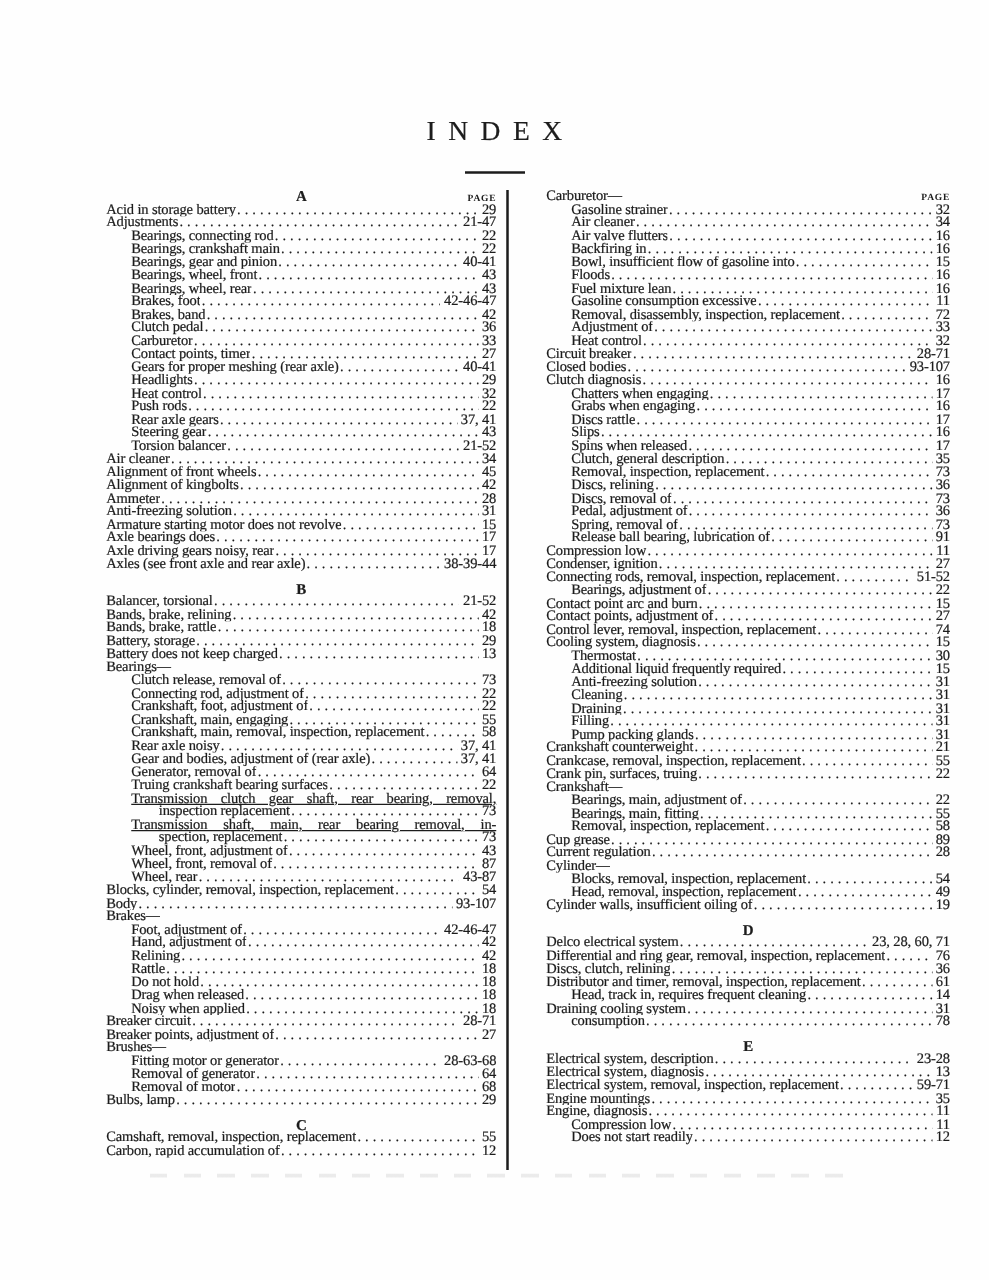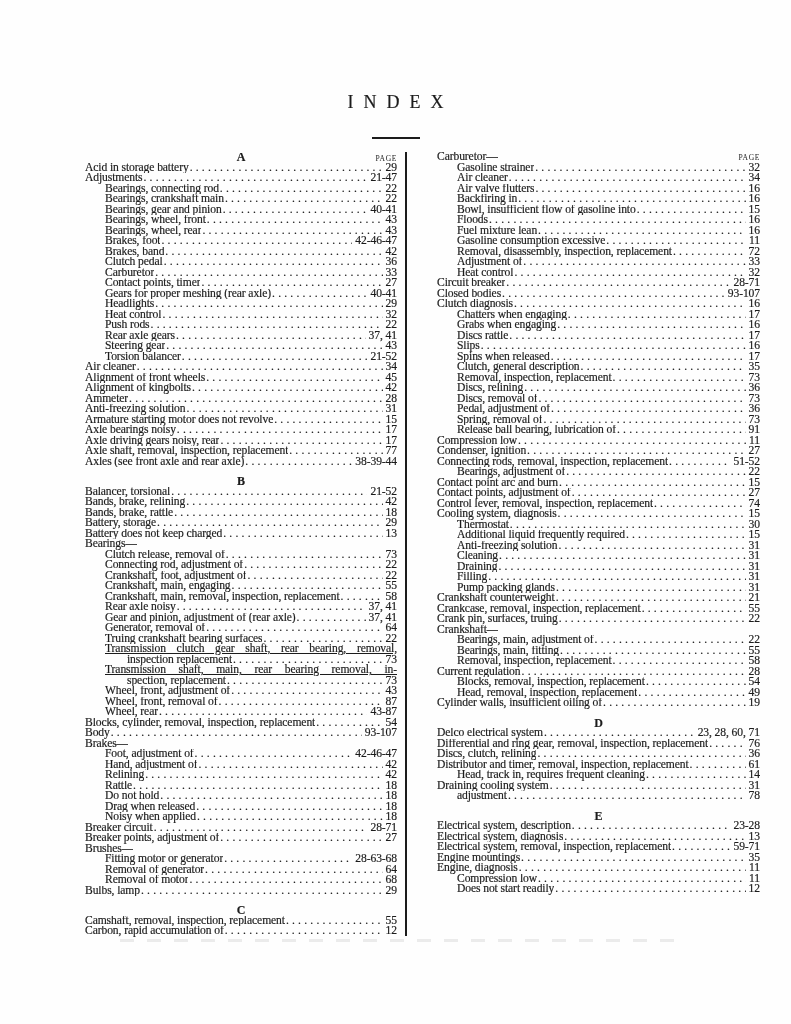--- a/index.html
+++ b/index.html
@@ -3,34 +3,34 @@
 <meta charset="utf-8">
 <style>
   html,body{margin:0;padding:0;background:#ffffff;}
   .sheet{
     position:relative;width:791px;height:1024px;background:#fefefe;overflow:hidden;
     font-family:"Liberation Serif","DejaVu Serif",serif;color:#1c1c1c;
     -webkit-text-stroke:0.18px #1c1c1c;
   }
   .title{
     position:absolute;top:92px;left:0;right:0;text-align:center;
-    font-size:18px;letter-spacing:10px;text-indent:10px;font-weight:normal;
+    font-size:22px;letter-spacing:10px;text-indent:10px;font-weight:normal;
   }
   .title-rule{position:absolute;top:137px;left:372px;width:48px;height:2px;background:#1c1c1c;}
   .divider{position:absolute;left:405px;top:152px;width:2px;height:784px;background:#1c1c1c;}
   .col{position:absolute;top:152px;font-size:11.6px;line-height:10.5px;letter-spacing:-0.1px;}
   #col-left{left:85px;width:312px;}
   #col-right{left:437px;width:323px;}
   .section-header{
     position:relative;display:block;text-align:center;height:10.5px;
     font-weight:bold;font-size:12px;margin-top:9px;
   }
   .section-header.first{margin-top:0;}
   .page-label{
-    font-size:7.6px;letter-spacing:0.6px;font-weight:normal;-webkit-text-stroke:0 transparent;
+    font-size:7.6px;letter-spacing:0.6px;font-weight:bold;-webkit-text-stroke:0 transparent;
   }
   .section-header .page-label{position:absolute;right:0;top:2px;}
   .row{display:flex;align-items:baseline;height:10.5px;}
   .row.i1{padding-left:20px;}
   .row.i2{padding-left:42px;}
   .row.justify{display:block;text-align:justify;text-align-last:justify;white-space:normal;text-decoration:underline;}
   .label{white-space:nowrap;flex:0 1 auto;min-width:0;overflow:hidden;}
   .dots{flex:1 1 0;min-width:0;overflow:hidden;white-space:nowrap;margin:0 3px 0 1px;letter-spacing:3.2px;}
   .dots::after{content:"....................................................................................................";}
   .page{white-space:nowrap;flex:0 0 auto;}
@@ -169,35 +169,30 @@
         <span class="label">Anti-freezing solution</span>
         <span class="dots"></span>
         <span class="page">31</span>
       </div>
       <div class="row">
         <span class="label">Armature starting motor does not revolve</span>
         <span class="dots"></span>
         <span class="page">15</span>
       </div>
       <div class="row">
-        <span class="label">Axle bearings noisy</span>
+        <span class="label">Axle bearings does</span>
         <span class="dots"></span>
         <span class="page">17</span>
       </div>
       <div class="row">
         <span class="label">Axle driving gears noisy, rear</span>
         <span class="dots"></span>
         <span class="page">17</span>
       </div>
       <div class="row">
-        <span class="label">Axle shaft, removal, inspection, replacement</span>
-        <span class="dots"></span>
-        <span class="page">77</span>
-      </div>
-      <div class="row">
         <span class="label">Axles (see front axle and rear axle)</span>
         <span class="dots"></span>
         <span class="page">38-39-44</span>
       </div>
       <div class="section-header"><span class="letter">B</span></div>
       <div class="row">
         <span class="label">Balancer, torsional</span>
         <span class="dots"></span>
         <span class="page">21-52</span>
       </div>
@@ -248,21 +243,21 @@
         <span class="label">Crankshaft, main, removal, inspection, replacement</span>
         <span class="dots"></span>
         <span class="page">58</span>
       </div>
       <div class="row i1">
         <span class="label">Rear axle noisy</span>
         <span class="dots"></span>
         <span class="page">37, 41</span>
       </div>
       <div class="row i1">
-        <span class="label">Gear and pinion, adjustment of (rear axle)</span>
+        <span class="label">Gear and bodies, adjustment of (rear axle)</span>
         <span class="dots"></span>
         <span class="page">37, 41</span>
       </div>
       <div class="row i1">
         <span class="label">Generator, removal of</span>
         <span class="dots"></span>
         <span class="page">64</span>
       </div>
       <div class="row i1">
         <span class="label">Truing crankshaft bearing surfaces</span>
@@ -627,24 +622,32 @@
         <span class="label">Bearings, main, fitting</span>
         <span class="dots"></span>
         <span class="page">55</span>
       </div>
       <div class="row i1">
         <span class="label">Removal, inspection, replacement</span>
         <span class="dots"></span>
         <span class="page">58</span>
       </div>
       <div class="row">
+        <span class="label">Cup grease</span>
+        <span class="dots"></span>
+        <span class="page">89</span>
+      </div>
+      <div class="row">
         <span class="label">Current regulation</span>
         <span class="dots"></span>
         <span class="page">28</span>
       </div>
+      <div class="row">
+        <span class="label">Cylinder—</span>
+      </div>
       <div class="row i1">
         <span class="label">Blocks, removal, inspection, replacement</span>
         <span class="dots"></span>
         <span class="page">54</span>
       </div>
       <div class="row i1">
         <span class="label">Head, removal, inspection, replacement</span>
         <span class="dots"></span>
         <span class="page">49</span>
       </div>
@@ -678,21 +681,21 @@
         <span class="label">Head, track in, requires frequent cleaning</span>
         <span class="dots"></span>
         <span class="page">14</span>
       </div>
       <div class="row">
         <span class="label">Draining cooling system</span>
         <span class="dots"></span>
         <span class="page">31</span>
       </div>
       <div class="row i1">
-        <span class="label">adjustment</span>
+        <span class="label">consumption</span>
         <span class="dots"></span>
         <span class="page">78</span>
       </div>
       <div class="section-header"><span class="letter">E</span></div>
       <div class="row">
         <span class="label">Electrical system, description</span>
         <span class="dots"></span>
         <span class="page">23-28</span>
       </div>
       <div class="row">

